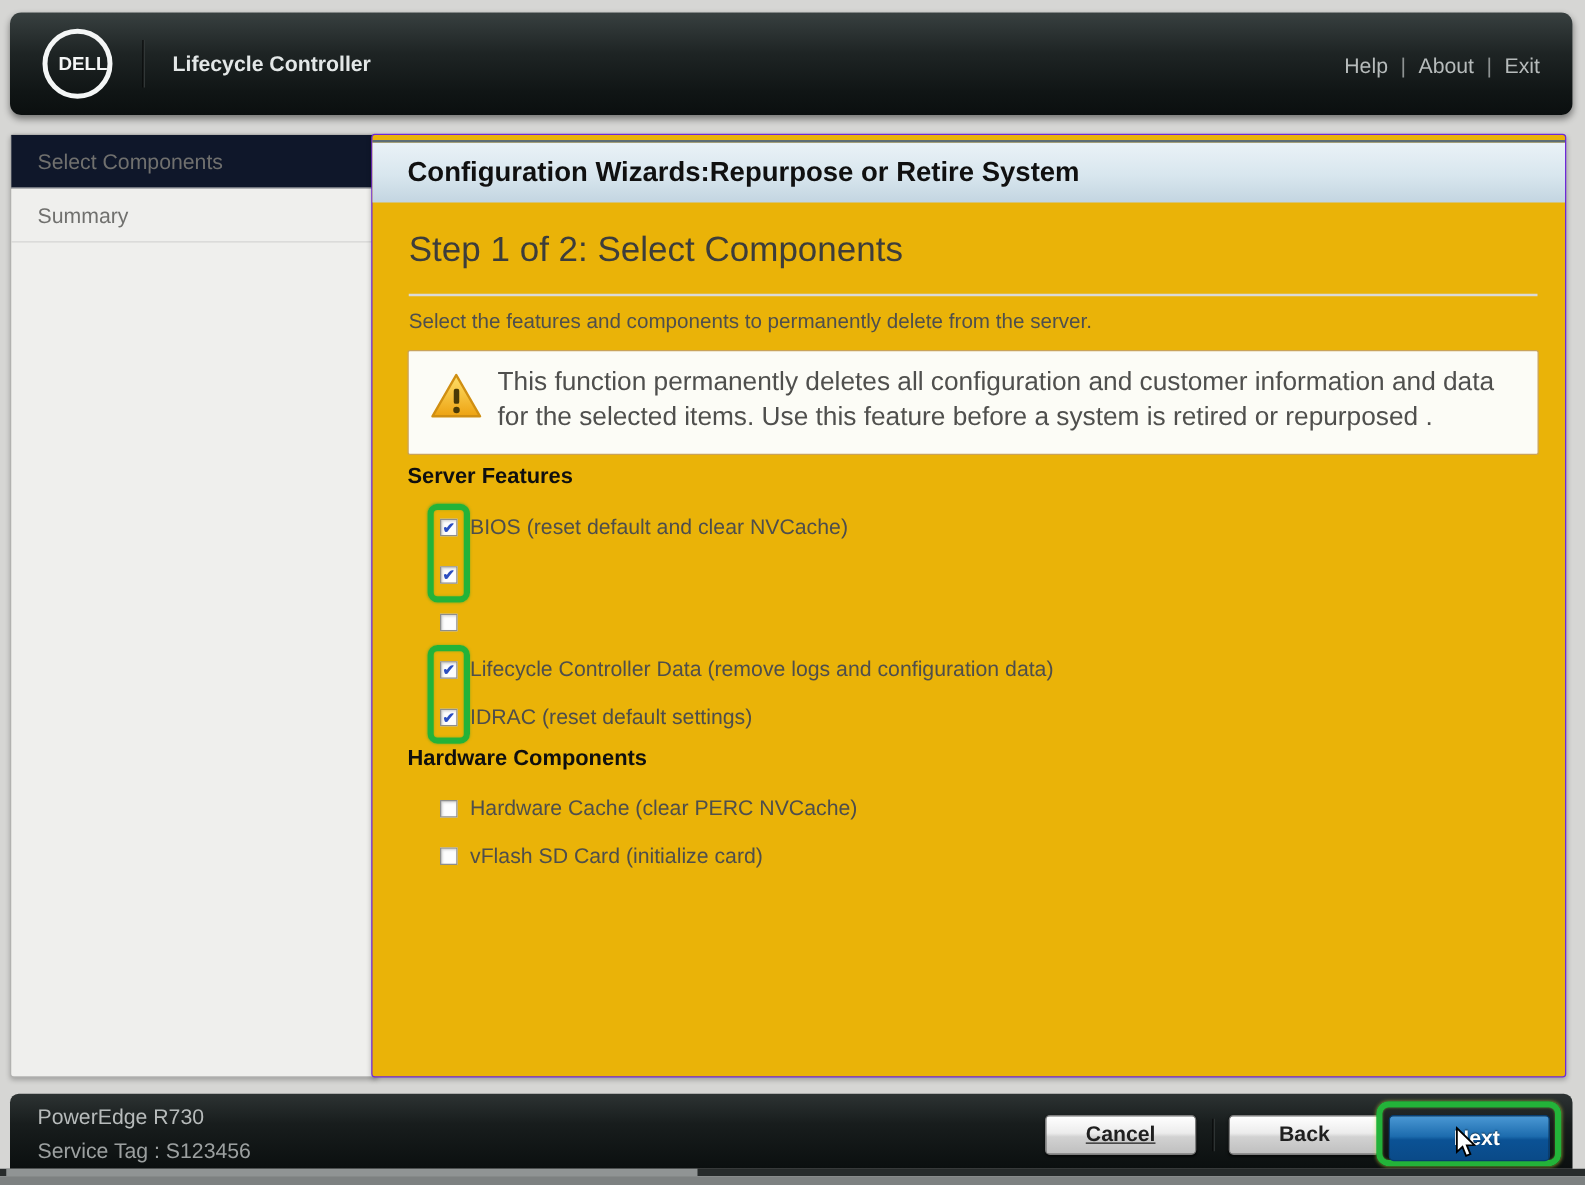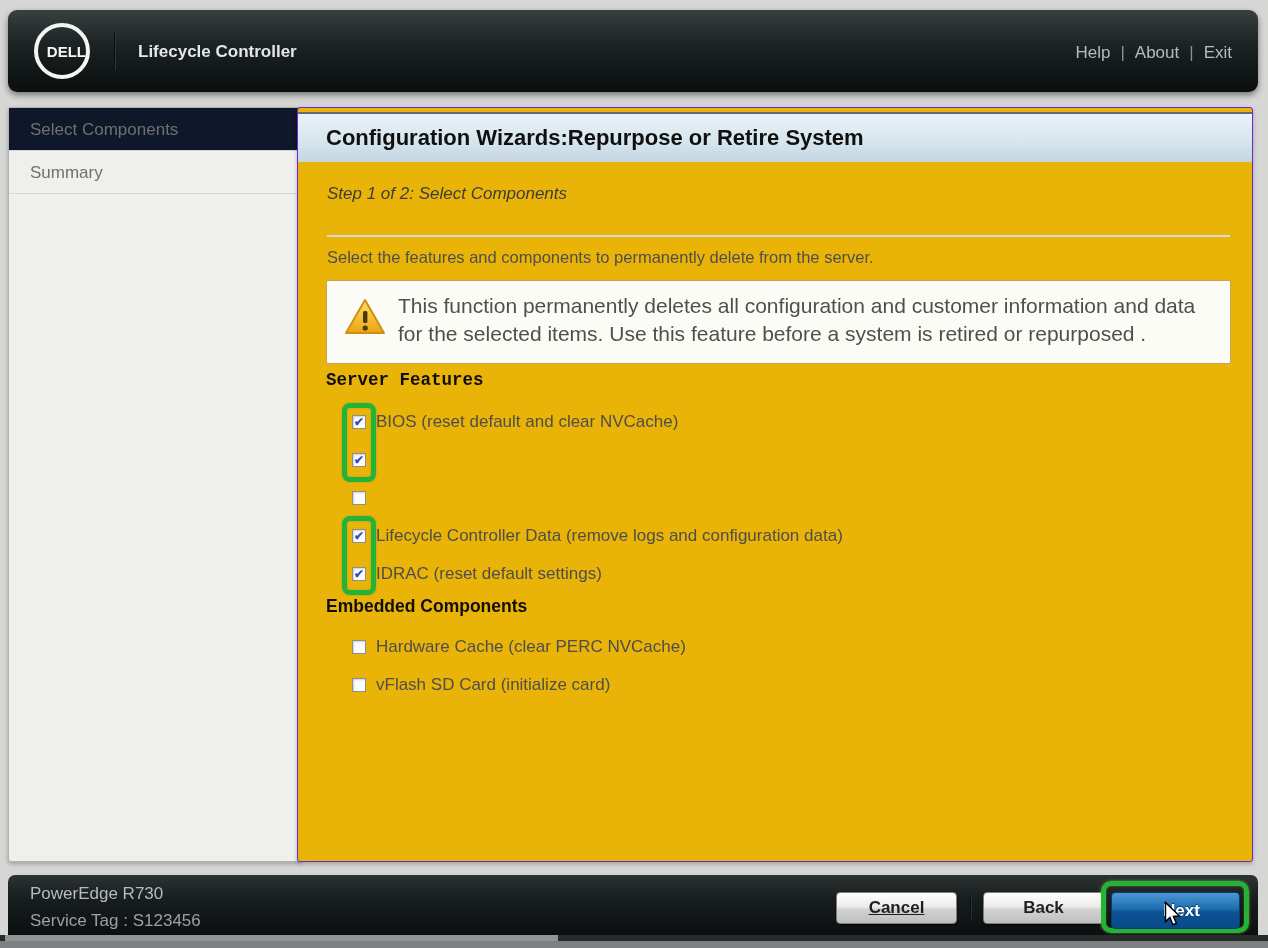--- a/index.html
+++ b/index.html
@@ -65,41 +65,41 @@
     position:absolute; left:0; right:0; top:4px; height:50px;
     border-top:2px solid #5d6d75;
     background:linear-gradient(180deg,#eaf2f7 0%,#d8e6ee 55%,#c3d5e1 100%);
   }
   .main-header .title {
     padding-left:28px; line-height:47px;
     font-size:22px; font-weight:bold; color:#101010;
   }
   .step-title {
     position:absolute; left:29px; top:76px;
-    font-size:17px; color:#3d3d3b;font-style:italic;
+    font-size:28px; color:#3d3d3b;
   }
   .step-sep {
     position:absolute; left:29px; right:22px; top:127px; height:2px;
     background:#dadad8;
   }
   .description {
     position:absolute; left:29px; top:140px;
     font-size:16.5px; color:#4f4f4d;
   }
   .warning-box {
     position:absolute; left:28px; right:21px; top:172px; height:84px;
     border:1px solid #c9a35b; border-radius:2px; background:#fcfcf6;
   }
   .warning-icon { position:absolute; left:17px; top:17px; }
   .warning-text {
     position:absolute; left:71px; top:11px; right:14px;
     font-size:21px; color:#4f4f4d; line-height:28px;
   }
   .section-title { position:absolute; left:28px; font-size:17.5px; font-weight:bold; color:#0f0f0f; }
-  .section-title.server { top:262px;font-family:Liberation Mono, monospace; }
+  .section-title.server { top:262px; }
   .section-title.storage { top:488px; }
 
   .check-list { position:absolute; left:28px; }
   .check-list.server { top:295px; }
   .check-list.storage { top:520px; }
   .check-row { height:38px; display:flex; align-items:center; padding-left:26px; }
   .checkbox {
     width:14px; height:14px; flex:0 0 14px;
     background:#fdfdfd; border:1px solid #8e8e8c;
     box-shadow:inset 1px 1px 2px rgba(0,0,0,0.18);
@@ -228,21 +228,21 @@
     <div class="check-row">
       <div class="checkbox checked">✔</div>
       <div class="check-label">Lifecycle Controller Data (remove logs and configuration data)</div>
     </div>
     <div class="check-row">
       <div class="checkbox checked">✔</div>
       <div class="check-label">IDRAC (reset default settings)</div>
     </div>
   </div>
 
-  <div class="section-title storage">Embedded Components</div>
+  <div class="section-title storage">Hardware Components</div>
 
   <div class="check-list storage">
     <div class="check-row">
       <div class="checkbox"></div>
       <div class="check-label">Hardware Cache (clear PERC NVCache)</div>
     </div>
     <div class="check-row">
       <div class="checkbox"></div>
       <div class="check-label">vFlash SD Card (initialize card)</div>
     </div>

